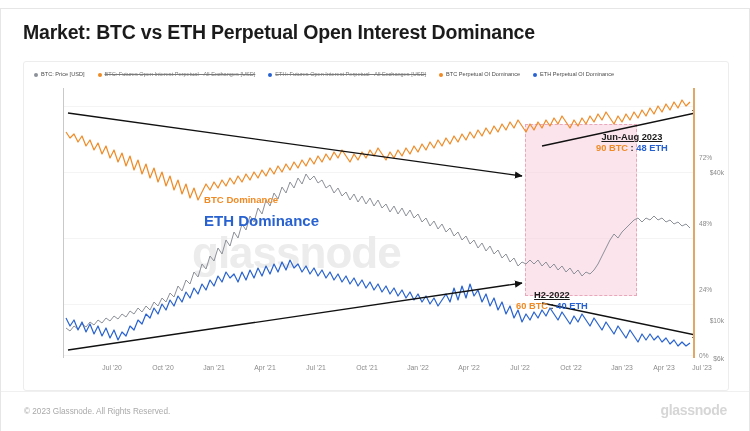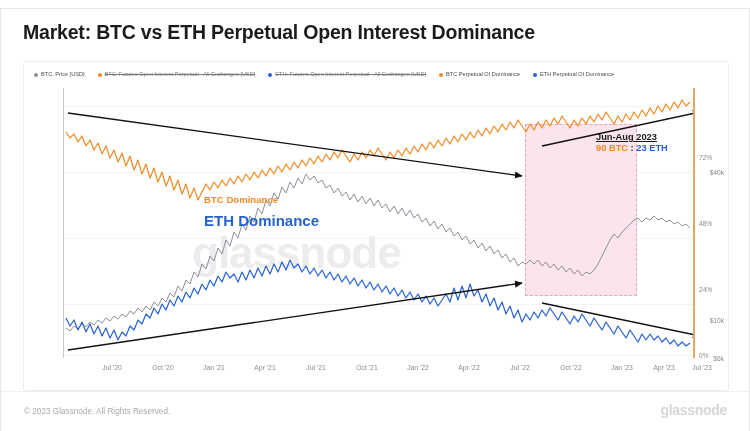--- a/index.html
+++ b/index.html
@@ -67,21 +67,21 @@
 
   
   .lbl-btc{
     position:absolute;left:180px;top:193px;font-size:9.6px;font-weight:bold;color:#f08a24;white-space:nowrap;
   }
   .lbl-eth{
     position:absolute;left:180px;top:211px;font-size:15px;font-weight:bold;color:#2862d0;white-space:nowrap;
   }
 
   
-  .anno{position:absolute;white-space:nowrap;}
+  .anno{position:absolute;text-align:center;white-space:nowrap;}
   .anno .hd{font-size:9.3px;font-weight:bold;color:#1b1b1b;text-decoration:underline;display:block;}
   .anno .rt{font-size:9.3px;font-weight:bold;display:block;margin-top:1px;}
   .c-btc{color:#f08a24;}
   .c-eth{color:#2862d0;}
   .c-sep{color:#1b1b1b;}
 
   
   .footer{
     position:absolute;left:0;right:0;bottom:0;height:46px;border-top:1px solid #f0f0f0;background:#fff;
   }
@@ -215,23 +215,27 @@
         <g>
           <line x1="478" y1="215" x2="636" y2="248" stroke="#111" stroke-width="1.3" marker-end="url(#ah)"></line>
         </g>
       </svg>
 
       <div class="lbl-btc" style="left:140px;top:106px;">BTC Dominance</div>
       <div class="lbl-eth" style="left:140px;top:124px;">ETH Dominance</div>
 
       <div class="anno" style="left:532px;top:44px;">
         <span class="hd">Jun-Aug 2023</span>
-        <span class="rt"><span class="c-btc">90 BTC</span><span class="c-sep"> : </span><span class="c-eth">23 ETH</span></span>
-      </div>
-
+        <span class="rt"><span class="c-btc">90 BTC</span><span class="c-sep"> : </span><span class="c-eth">48 ETH</span></span>
+      </div>
+
+      <div class="anno" style="left:452px;top:202px;">
+        <span class="hd">H2-2022</span>
+        <span class="rt"><span class="c-btc">60 BTC</span><span class="c-sep"> : </span><span class="c-eth">40 ETH</span></span>
+      </div>
 
     </div>
 
     <div>
       <div class="xtick" style="left:88px;">Jul '20</div>
       <div class="xtick" style="left:139px;">Oct '20</div>
       <div class="xtick" style="left:190px;">Jan '21</div>
       <div class="xtick" style="left:241px;">Apr '21</div>
       <div class="xtick" style="left:292px;">Jul '21</div>
       <div class="xtick" style="left:343px;">Oct '21</div>

